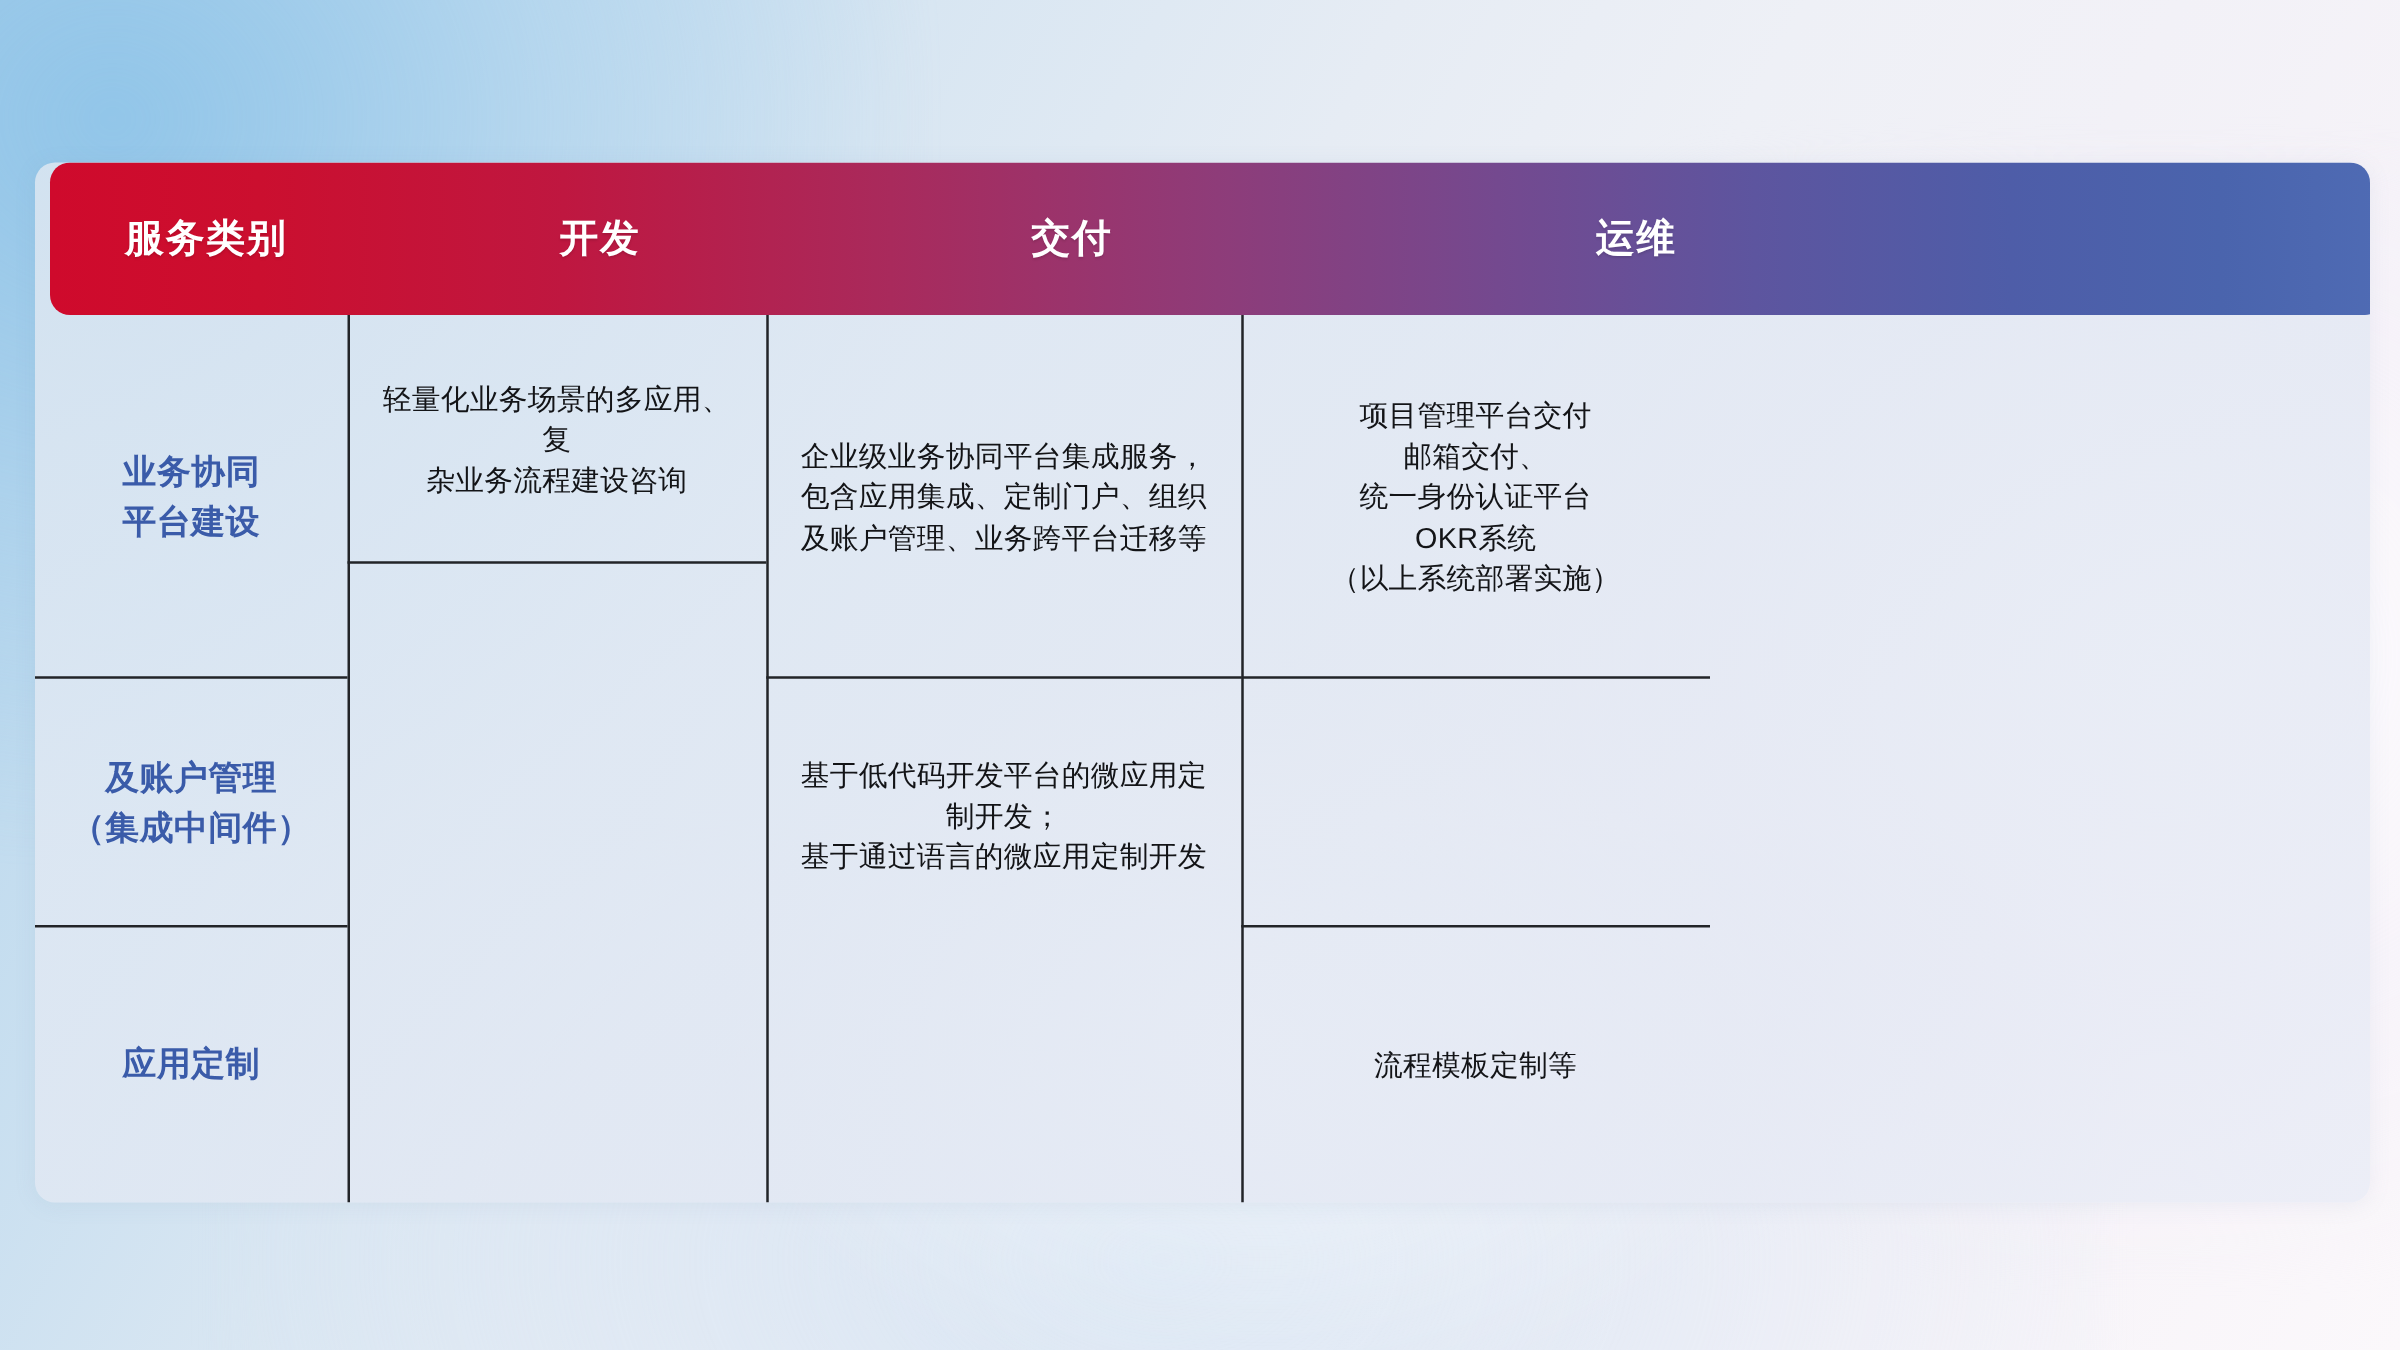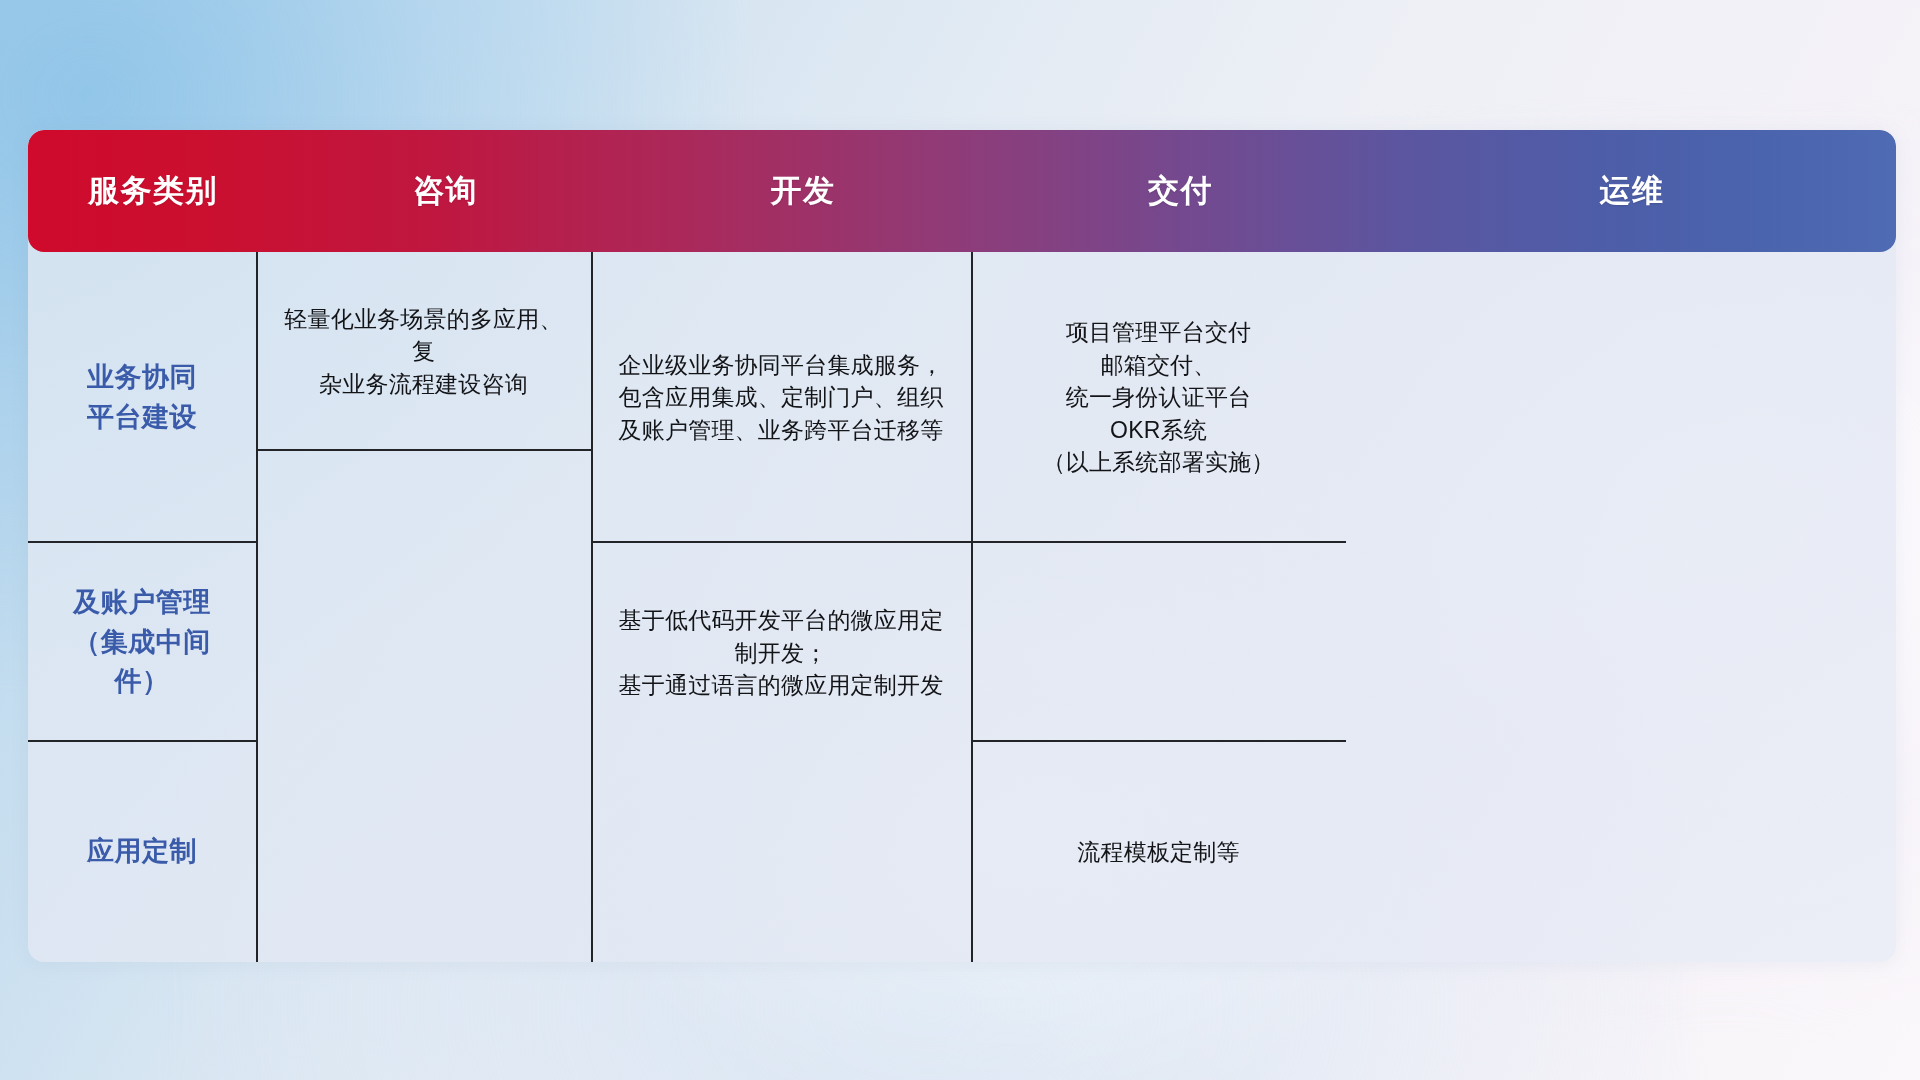--- a/index.html
+++ b/index.html
@@ -84,21 +84,21 @@
         rgba(226,232,243,0.84) 55%,
         rgba(229,233,244,0.82) 78%,
         rgba(233,236,246,0.80) 100%);
     box-shadow: 0 2px 18px rgba(120,150,180,0.10);
     overflow: hidden;
   }
 
   
   #header-row {
     position: absolute;
-    left: 0; top: 0;
+    left: 12px; top: 0;
     width: 1868px;
     height: 122px;
     border-radius: 16px;
     background: linear-gradient(90deg,
       #cf0a2c 0%,
       #cb0f2f 9%,
       #bf1740 22%,
       #a92a5c 36%,
       #8e3c79 50%,
       #74498f 62%,
@@ -184,29 +184,28 @@
 <div id="bg-base"></div>
 <div id="bg-glow-left"></div>
 <div id="bg-glow-right"></div>
 <div id="bg-glow-bottom"></div>
 <div id="bg-glow-mid"></div>
 
 <div id="table-card">
 
   <div id="header-row">
     <div class="header-cell" style="width:250px">服务类别</div>
-    <div class="header-cell" style="width:335px">咨询</div>
     <div class="header-cell" style="width:380px">开发</div>
     <div class="header-cell" style="width:375px">交付</div>
     <div class="header-cell" style="width:528px">运维</div>
   </div>
 
   <div id="body-grid">
 
-    <div class="grid-col" style="width:228px">
+    <div class="grid-col" style="width:250px">
       <div class="cell label r1 rule-bottom pre">业务协同
 平台建设</div>
       <div class="cell label r2 rule-bottom pre">及账户管理
 （集成中间件）</div>
       <div class="cell label r3 pre">应用定制</div>
     </div>
 
     <div class="grid-col with-left-rule" style="width:335px">
       <div class="cell r2 rule-bottom pre">轻量化业务场景的多应用、复
 杂业务流程建设咨询</div>

